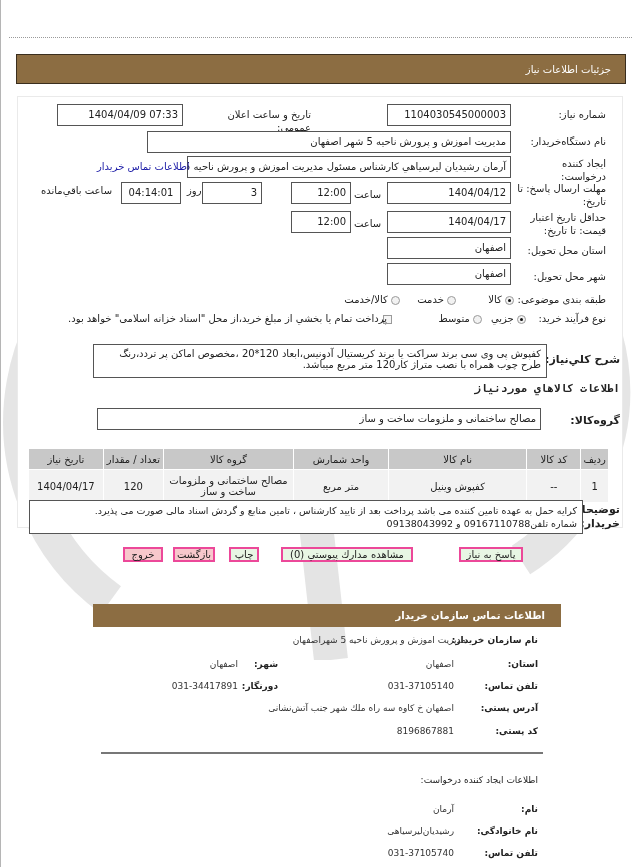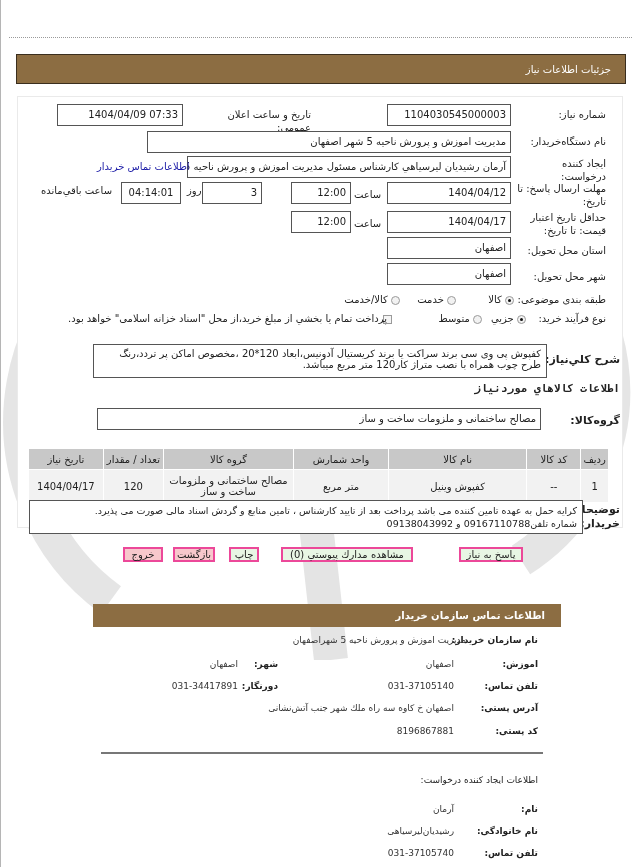--- a/index.html
+++ b/index.html
@@ -170,21 +170,21 @@
 <div class="btn pink" style="left:172px;width:42px;">بازگشت</div>
 <div class="btn pink" style="left:122px;width:40px;">خروج</div>
 
 <div class="abs section2">
   <span>اطلاعات تماس سازمان خريدار</span>
 </div>
 
 <div class="c-lbl" style="right:96px;top:635px;">نام سازمان خريدار:</div>
 <div class="c-val" style="right:168px;top:635px;">مديريت اموزش و پرورش ناحيه 5 شهراصفهان</div>
 
-<div class="c-lbl" style="right:96px;top:659px;">اموزش:</div>
+<div class="c-lbl" style="right:96px;top:659px;">استان:</div>
 <div class="c-val" style="right:180px;top:659px;">اصفهان</div>
 <div class="c-lbl" style="right:356px;top:659px;">شهر:</div>
 <div class="c-val" style="right:396px;top:659px;">اصفهان</div>
 
 <div class="c-lbl" style="right:96px;top:681px;">تلفن تماس:</div>
 <div class="c-val ltr" style="right:180px;top:681px;">031-37105140</div>
 <div class="c-lbl" style="right:356px;top:681px;">دورنگار:</div>
 <div class="c-val ltr" style="right:396px;top:681px;">031-34417891</div>
 
 <div class="c-lbl" style="right:96px;top:703px;">آدرس پستی:</div>

